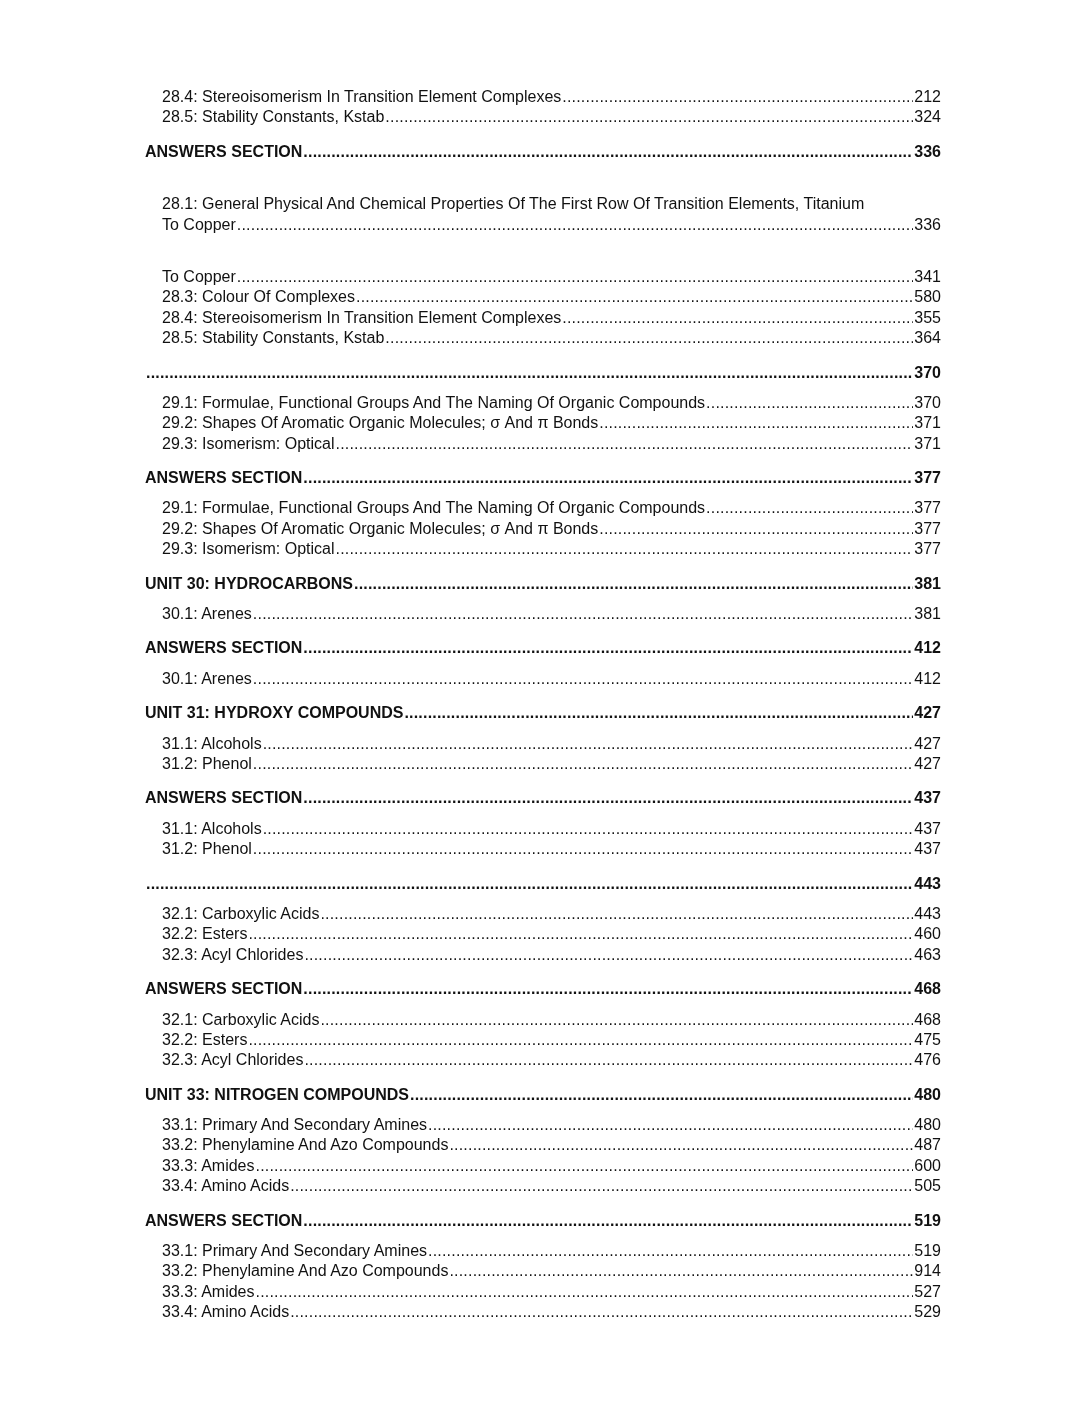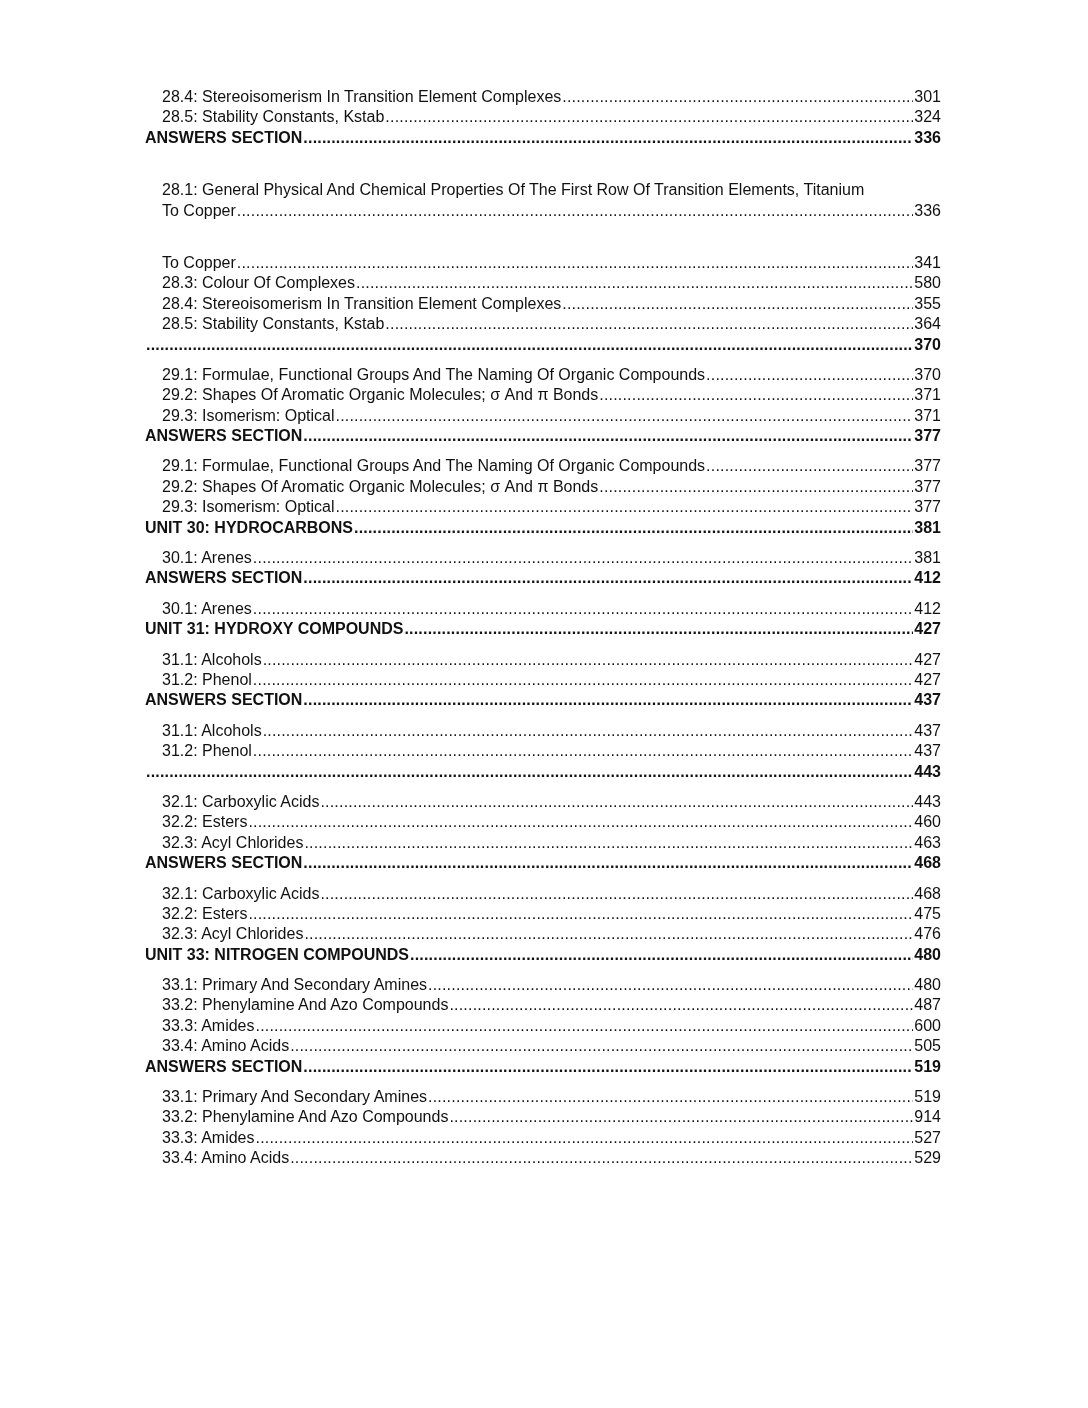--- a/index.html
+++ b/index.html
@@ -43,21 +43,21 @@
       letter-spacing: 0.2px;
     }
     .row .page {
       flex: 0 0 auto;
     }
     .entry {
       padding-left: 17px;
     }
     .heading {
       font-weight: bold;
-      margin-top: 0;
+      margin-top: 14px;
       margin-bottom: 10px;
     }
     .wrap-entry {
       padding-left: 17px;
       font-size: 16px;
       line-height: 20.4px;
       margin-top: 32px;
     }
     .wrap-entry .first {
       white-space: nowrap;
@@ -67,21 +67,21 @@
       padding-left: 0;
     }
   </style>
 </head>
 <body>
 
 <div id="toc">
     <div class="row entry">
       <span class="label">28.4: Stereoisomerism In Transition Element Complexes</span>
       <span class="leader"></span>
-      <span class="page">301</span>
+      <span class="page">212</span>
     </div>
     <div class="row entry">
       <span class="label">28.5: Stability Constants, Kstab</span>
       <span class="leader"></span>
       <span class="page">324</span>
     </div>
     <div class="row heading">
       <span class="label">ANSWERS SECTION</span>
       <span class="leader"></span>
       <span class="page">336</span>

